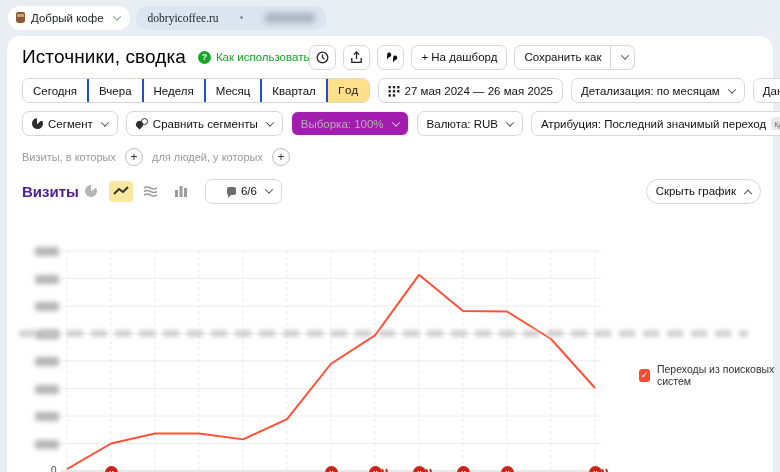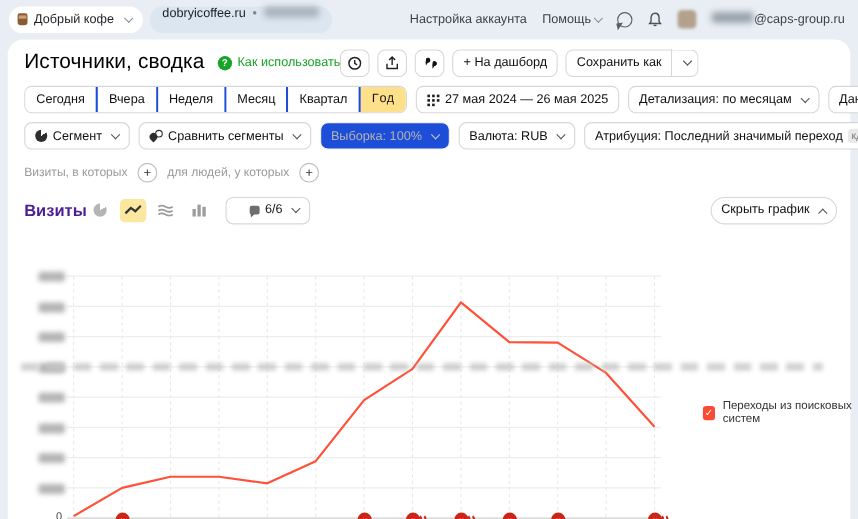--- a/index.html
+++ b/index.html
@@ -6,42 +6,42 @@
   html,body { background:#dfe5ec; }
   .page { position:relative; width:780px; height:472px; background:#e9eef4;
           font-family:"Liberation Sans", sans-serif; overflow:hidden; color:#222; }
 
   
   .topbar { position:absolute; left:0; top:0; width:780px; height:35px; display:flex; align-items:center; }
   .proj-pill { display:flex; align-items:center; gap:6px; background:#fff; border-radius:16px;
                height:24px; padding:0 10px 0 8px; margin-left:8px; font-size:11.5px; color:#1c1f23; cursor:pointer;}
   .cup { position:relative; width:9px; height:11px; background:#8a5a33; border-radius:2px 2px 3px 3px; }
   .cup::before { content:''; position:absolute; left:1px; top:2px; right:1px; height:3px; background:#c9a177; }
-  .site-pill { display:flex; align-items:flex-start; gap:6px; background:#dce6f1; border-radius:14px;
-               height:24px; padding:0 12px; margin-left:6px; font-size:11.5px; color:#1c1f23; }
+  .site-pill { display:flex; align-items:center; gap:21px; background:#dce6f1; border-radius:14px;
+               height:24px; padding:0 12px; margin-left:6px; font-size:11.5px; color:#1c1f23;font-family:Liberation Serif, serif; }
   .tb-right { margin-left:auto; display:flex; align-items:center; gap:14px; padding-right:12px;
               font-size:11.5px; color:#3a434d; }
   .chev { display:inline-block; width:6px; height:6px; border-right:1.5px solid #8a929c;
           border-bottom:1.5px solid #8a929c; transform:rotate(45deg) translate(-1px,-1px); margin-left:4px; }
   .chev.up { transform:rotate(225deg) translate(-2px,-2px); }
   .chev.dark { border-color:#555; }
   .blur-chip { display:inline-block; height:10px; border-radius:3px; background:#a9b3bd; filter:blur(3px); }
   .chat-ic { position:relative; width:14px; height:14px; border:1.5px solid #57606a; border-radius:50%; }
   .chat-ic::after { content:''; position:absolute; left:-1px; bottom:-3px; border:3px solid transparent;
                     border-top-color:#57606a; border-left-color:#57606a; transform:rotate(-12deg); }
   .avatar { width:17px; height:17px; border-radius:4px; background:#b3a08d; filter:blur(1.5px); }
 
   
   .card { position:absolute; left:7px; right:7px; top:36px; bottom:0; background:#fff; border-radius:14px 14px 0 0; }
 
   
   .btn { display:inline-flex; align-items:center; gap:5px; background:#fff; border:1px solid #d7d7d7;
          border-radius:7px; height:25px; padding:0 9px; font-size:11.5px; color:#111; cursor:pointer; white-space:nowrap;}
   .btn.icon-only { width:27px; justify-content:center; padding:0; }
-  .btn.disabled { background:#1d4ed8; border-color:#f1f1f1; color:#b3b3b3; cursor:default; }
+  .btn.disabled { background:#a21caf; border-color:#f1f1f1; color:#b3b3b3; cursor:default; }
 
   .hdr-row { position:absolute; left:15px; right:12px; top:8px; height:26px; display:flex; align-items:center; }
   .page-title { font-size:19px; font-weight:normal; color:#000; letter-spacing:.1px; }
   .ghelp { width:13px; height:13px; border-radius:50%; background:#18a427; color:#fff; font-size:9px; font-weight:bold;
            display:inline-flex; align-items:center; justify-content:center; margin:0 5px 0 12px; }
   .howto { font-size:11.5px; color:#18a427; cursor:pointer; }
   .visits-period { margin-left:auto; font-size:11.5px; color:#8b8b8b; margin-right:10px; }
   .hdr-btns { display:flex; align-items:center; gap:7px; }
   .split { display:inline-flex; }
   .split .btn:first-child { border-radius:7px 0 0 7px; }
@@ -111,31 +111,20 @@
   <div class="topbar">
     <div class="proj-pill">
       <span class="cup"></span>
       <span>Добрый кофе</span>
       <span class="chev"></span>
     </div>
     <div class="site-pill">
       <span>dobryicoffee.ru</span>
       <span style="color:#7c8894;">•</span>
       <span class="blur-chip" style="width:50px;"></span>
-    </div>
-    <div class="tb-right">
-      <span>Настройка аккаунта</span>
-      <span><span>Помощь</span><span class="chev"></span></span>
-      <span class="chat-ic"></span>
-      <svg width="13" height="14" viewBox="0 0 12 13">
-        <path d="M6 1 C3.7 1 2.6 2.9 2.6 5 V8 L1.4 9.6 H10.6 L9.4 8 V5 C9.4 2.9 8.3 1 6 1 Z" fill="none" stroke="#4a535d" stroke-width="1.2"></path>
-        <path d="M4.9 10.8 a1.3 1.3 0 0 0 2.2 0" fill="none" stroke="#4a535d" stroke-width="1.2"></path>
-      </svg>
-      <span class="avatar"></span>
-      <span><span class="blur-chip" style="width:38px;background:#98a2ab;"></span><span>@caps-group.ru</span></span>
     </div>
   </div>
 
   <div class="card">
 
     <div class="hdr-row">
       <span class="page-title">Источники, сводка</span>
       <span class="ghelp">?</span>
       <span class="howto">Как использовать</span>
       <span class="hdr-btns">

